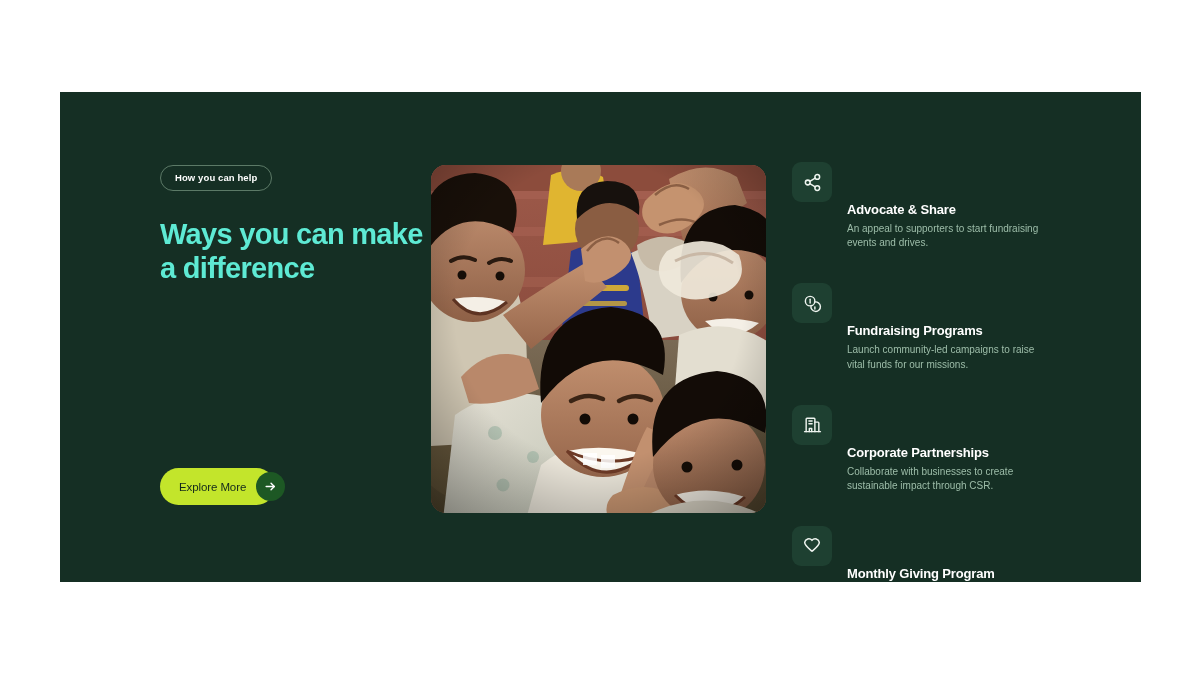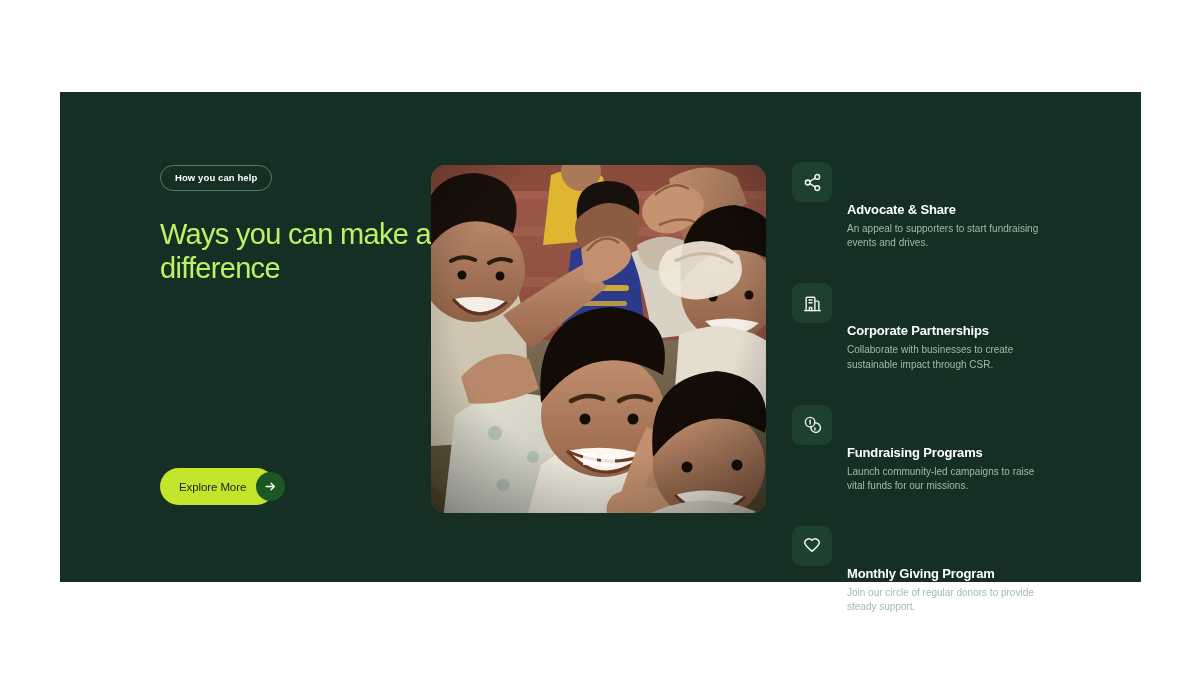--- a/index.html
+++ b/index.html
@@ -31,23 +31,23 @@
     font-size:9.5px;
     font-weight:700;
     letter-spacing:0.1px;
     color:#ffffff;
     white-space:nowrap;
   }
   .headline {
     margin-top:27px;
     font-size:29px;
     line-height:1.17;
-    font-weight:400;
+    font-weight:700;
     letter-spacing:-0.7px;
-    color:#bef264;
+    color:#5eead4;
   }
 
   .cta {
     position:absolute; left:100px; top:376px;
     display:flex; align-items:center;
     background:#c3e52b;
     border-radius:999px;
     height:37px;
     padding:0 4px 0 19px;
     width:115px;
@@ -282,56 +282,55 @@
         </div>
         <div class="f-text">
           <div class="f-title">Advocate &amp; Share</div>
           <div class="f-desc">An appeal to supporters to start fundraising events and drives.</div>
         </div>
       </div>
 
       <div class="feature">
         <div class="f-icon">
           <svg width="19" height="19" viewBox="0 0 24 24" fill="none" stroke="#eef4ef" stroke-width="1.8" stroke-linecap="round" stroke-linejoin="round">
+            <circle cx="9" cy="9" r="6"></circle>
+            <path d="M9 6.5v5"></path>
+            <path d="M14.5 10.2A6 6 0 1 1 10.2 14.5"></path>
+            <path d="M15 16.5v2.6"></path>
+          </svg>
+        </div>
+        <div class="f-text">
+          <div class="f-title">Fundraising Programs</div>
+          <div class="f-desc">Launch community-led campaigns to raise vital funds for our missions.</div>
+        </div>
+      </div>
+
+      <div class="feature">
+        <div class="f-icon">
+          <svg width="19" height="19" viewBox="0 0 24 24" fill="none" stroke="#eef4ef" stroke-width="1.8" stroke-linecap="round" stroke-linejoin="round">
             <path d="M4 21V5a1 1 0 0 1 1-1h9a1 1 0 0 1 1 1v16"></path>
             <path d="M15 9h4a1 1 0 0 1 1 1v11"></path>
             <line x1="2" y1="21" x2="22" y2="21"></line>
             <line x1="7.5" y1="7.5" x2="11.5" y2="7.5"></line>
             <line x1="7.5" y1="11" x2="11.5" y2="11"></line>
             <path d="M8 21v-4h3v4"></path>
           </svg>
         </div>
         <div class="f-text">
           <div class="f-title">Corporate Partnerships</div>
           <div class="f-desc">Collaborate with businesses to create sustainable impact through CSR.</div>
         </div>
       </div>
 
       <div class="feature">
         <div class="f-icon">
-          <svg width="19" height="19" viewBox="0 0 24 24" fill="none" stroke="#eef4ef" stroke-width="1.8" stroke-linecap="round" stroke-linejoin="round">
-            <circle cx="9" cy="9" r="6"></circle>
-            <path d="M9 6.5v5"></path>
-            <path d="M14.5 10.2A6 6 0 1 1 10.2 14.5"></path>
-            <path d="M15 16.5v2.6"></path>
-          </svg>
-        </div>
-        <div class="f-text">
-          <div class="f-title">Fundraising Programs</div>
-          <div class="f-desc">Launch community-led campaigns to raise vital funds for our missions.</div>
-        </div>
-      </div>
-
-      <div class="feature">
-        <div class="f-icon">
           <svg width="20" height="20" viewBox="0 0 24 24" fill="none" stroke="#eef4ef" stroke-width="1.8" stroke-linecap="round" stroke-linejoin="round">
             <path d="M20.8 7.6a5 5 0 0 0-8.8-2.4A5 5 0 0 0 3.2 7.6c0 4.2 5.6 7.9 8.8 10.6 3.2-2.7 8.8-6.4 8.8-10.6z"></path>
           </svg>
         </div>
         <div class="f-text">
           <div class="f-title">Monthly Giving Program</div>
-          <div class="f-desc">Join our circle of regular donors to provide steady support.</div>
         </div>
       </div>
 
     </div>
   </section>
 </div>
 
 </body></html>

